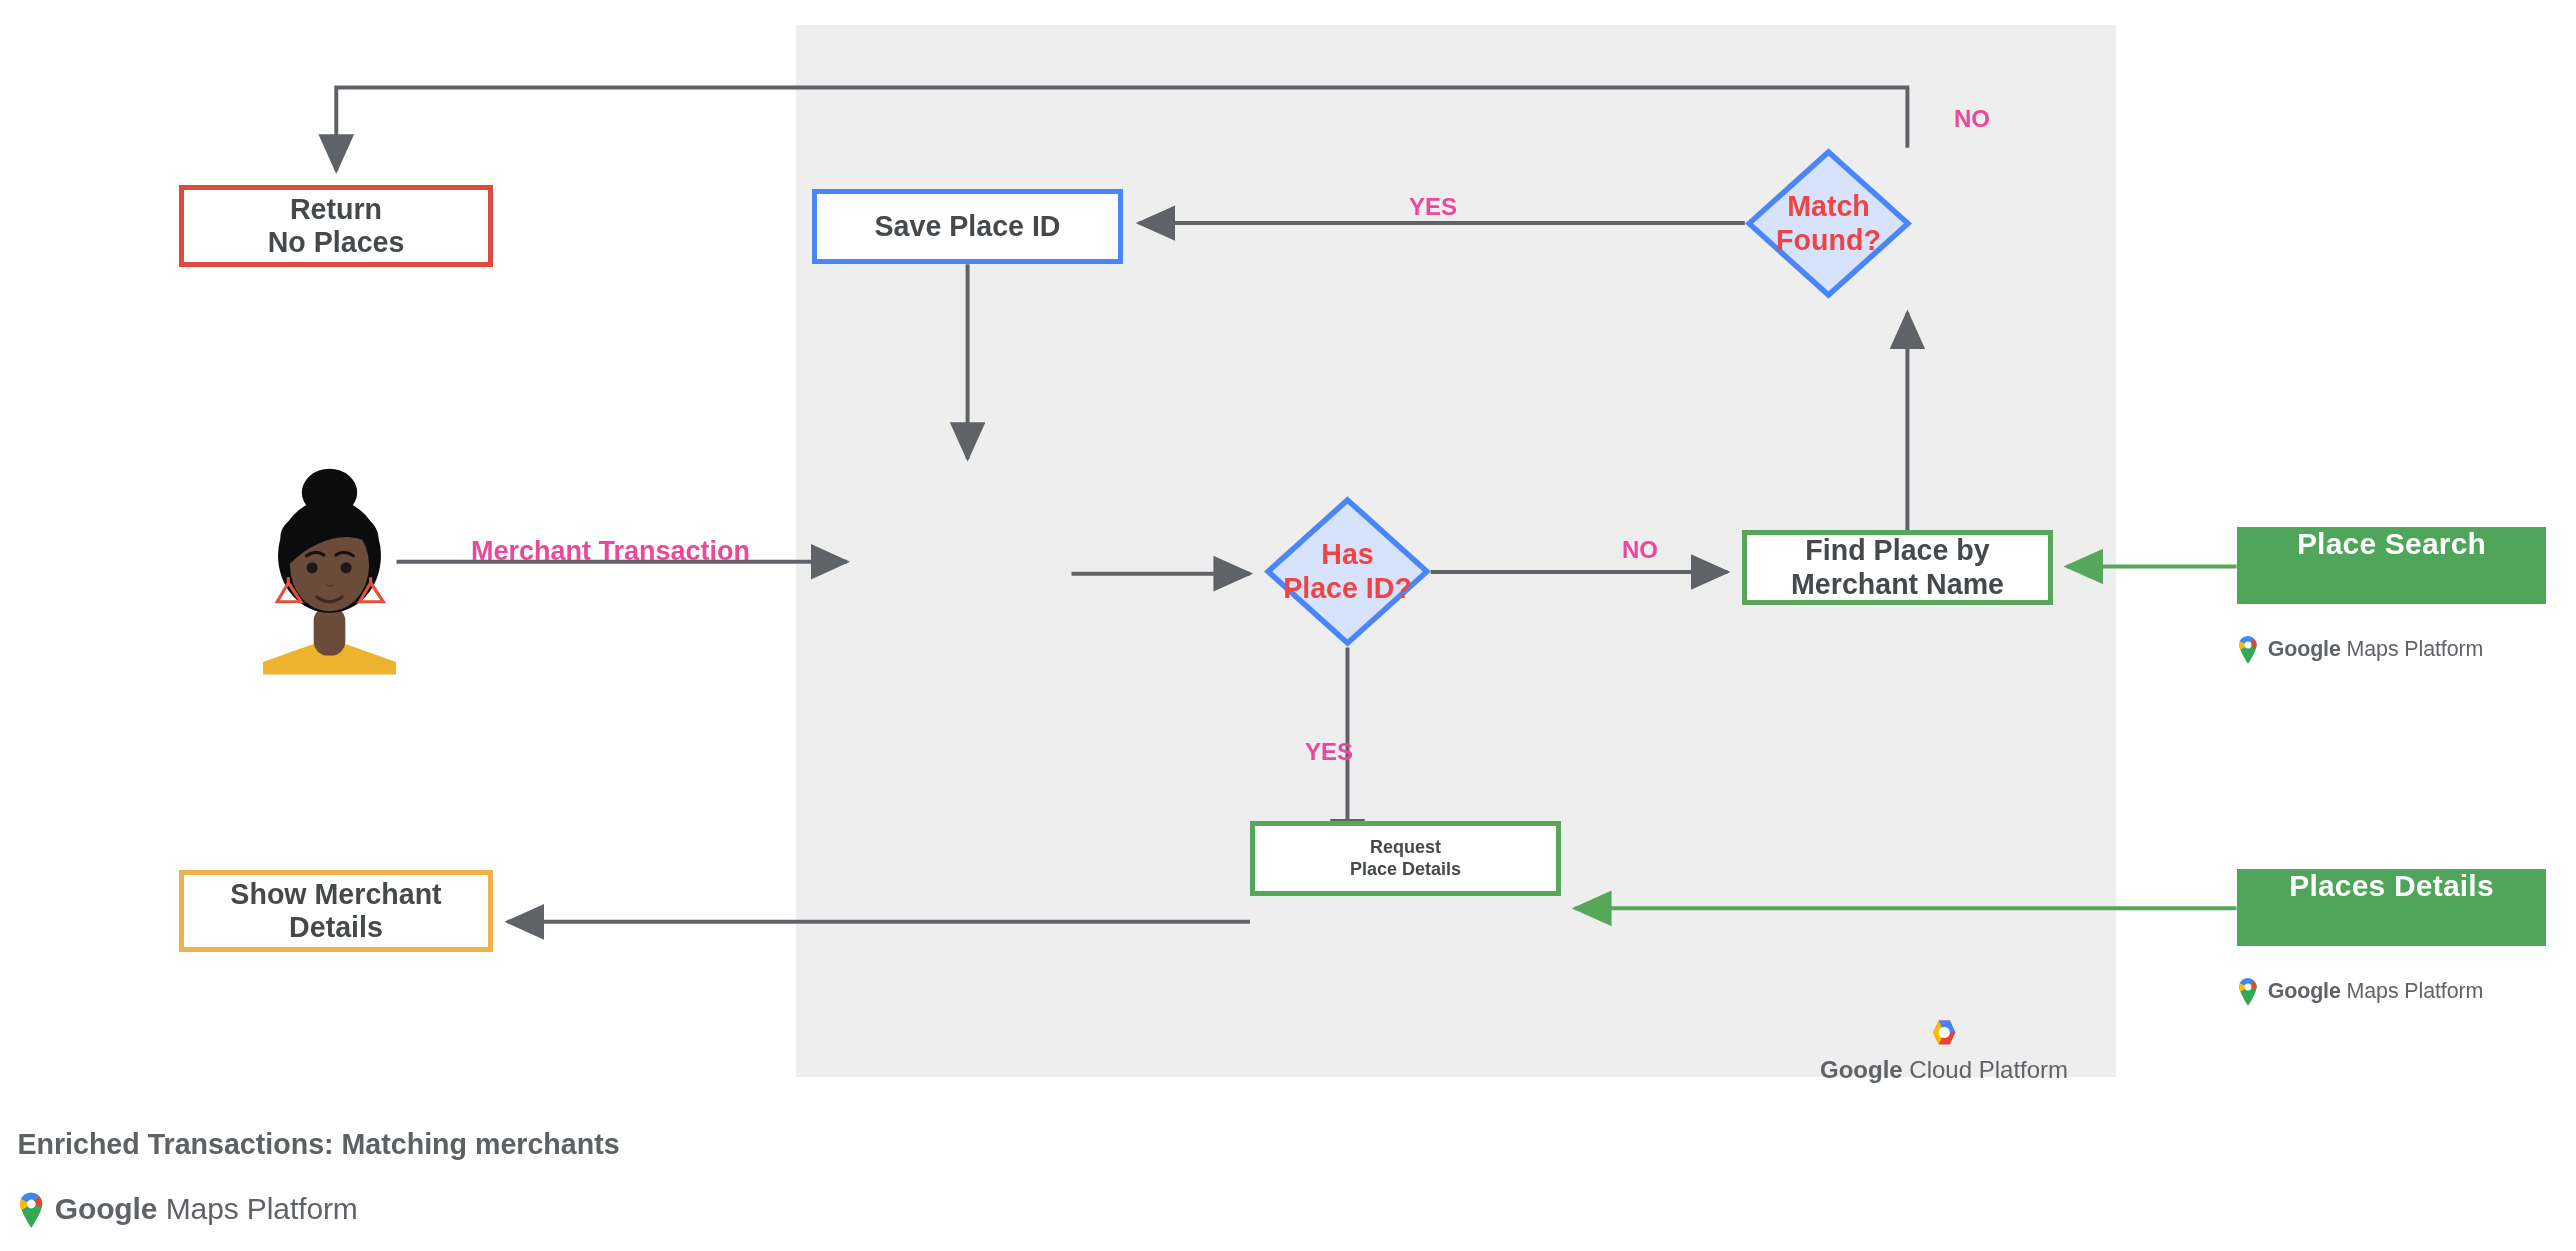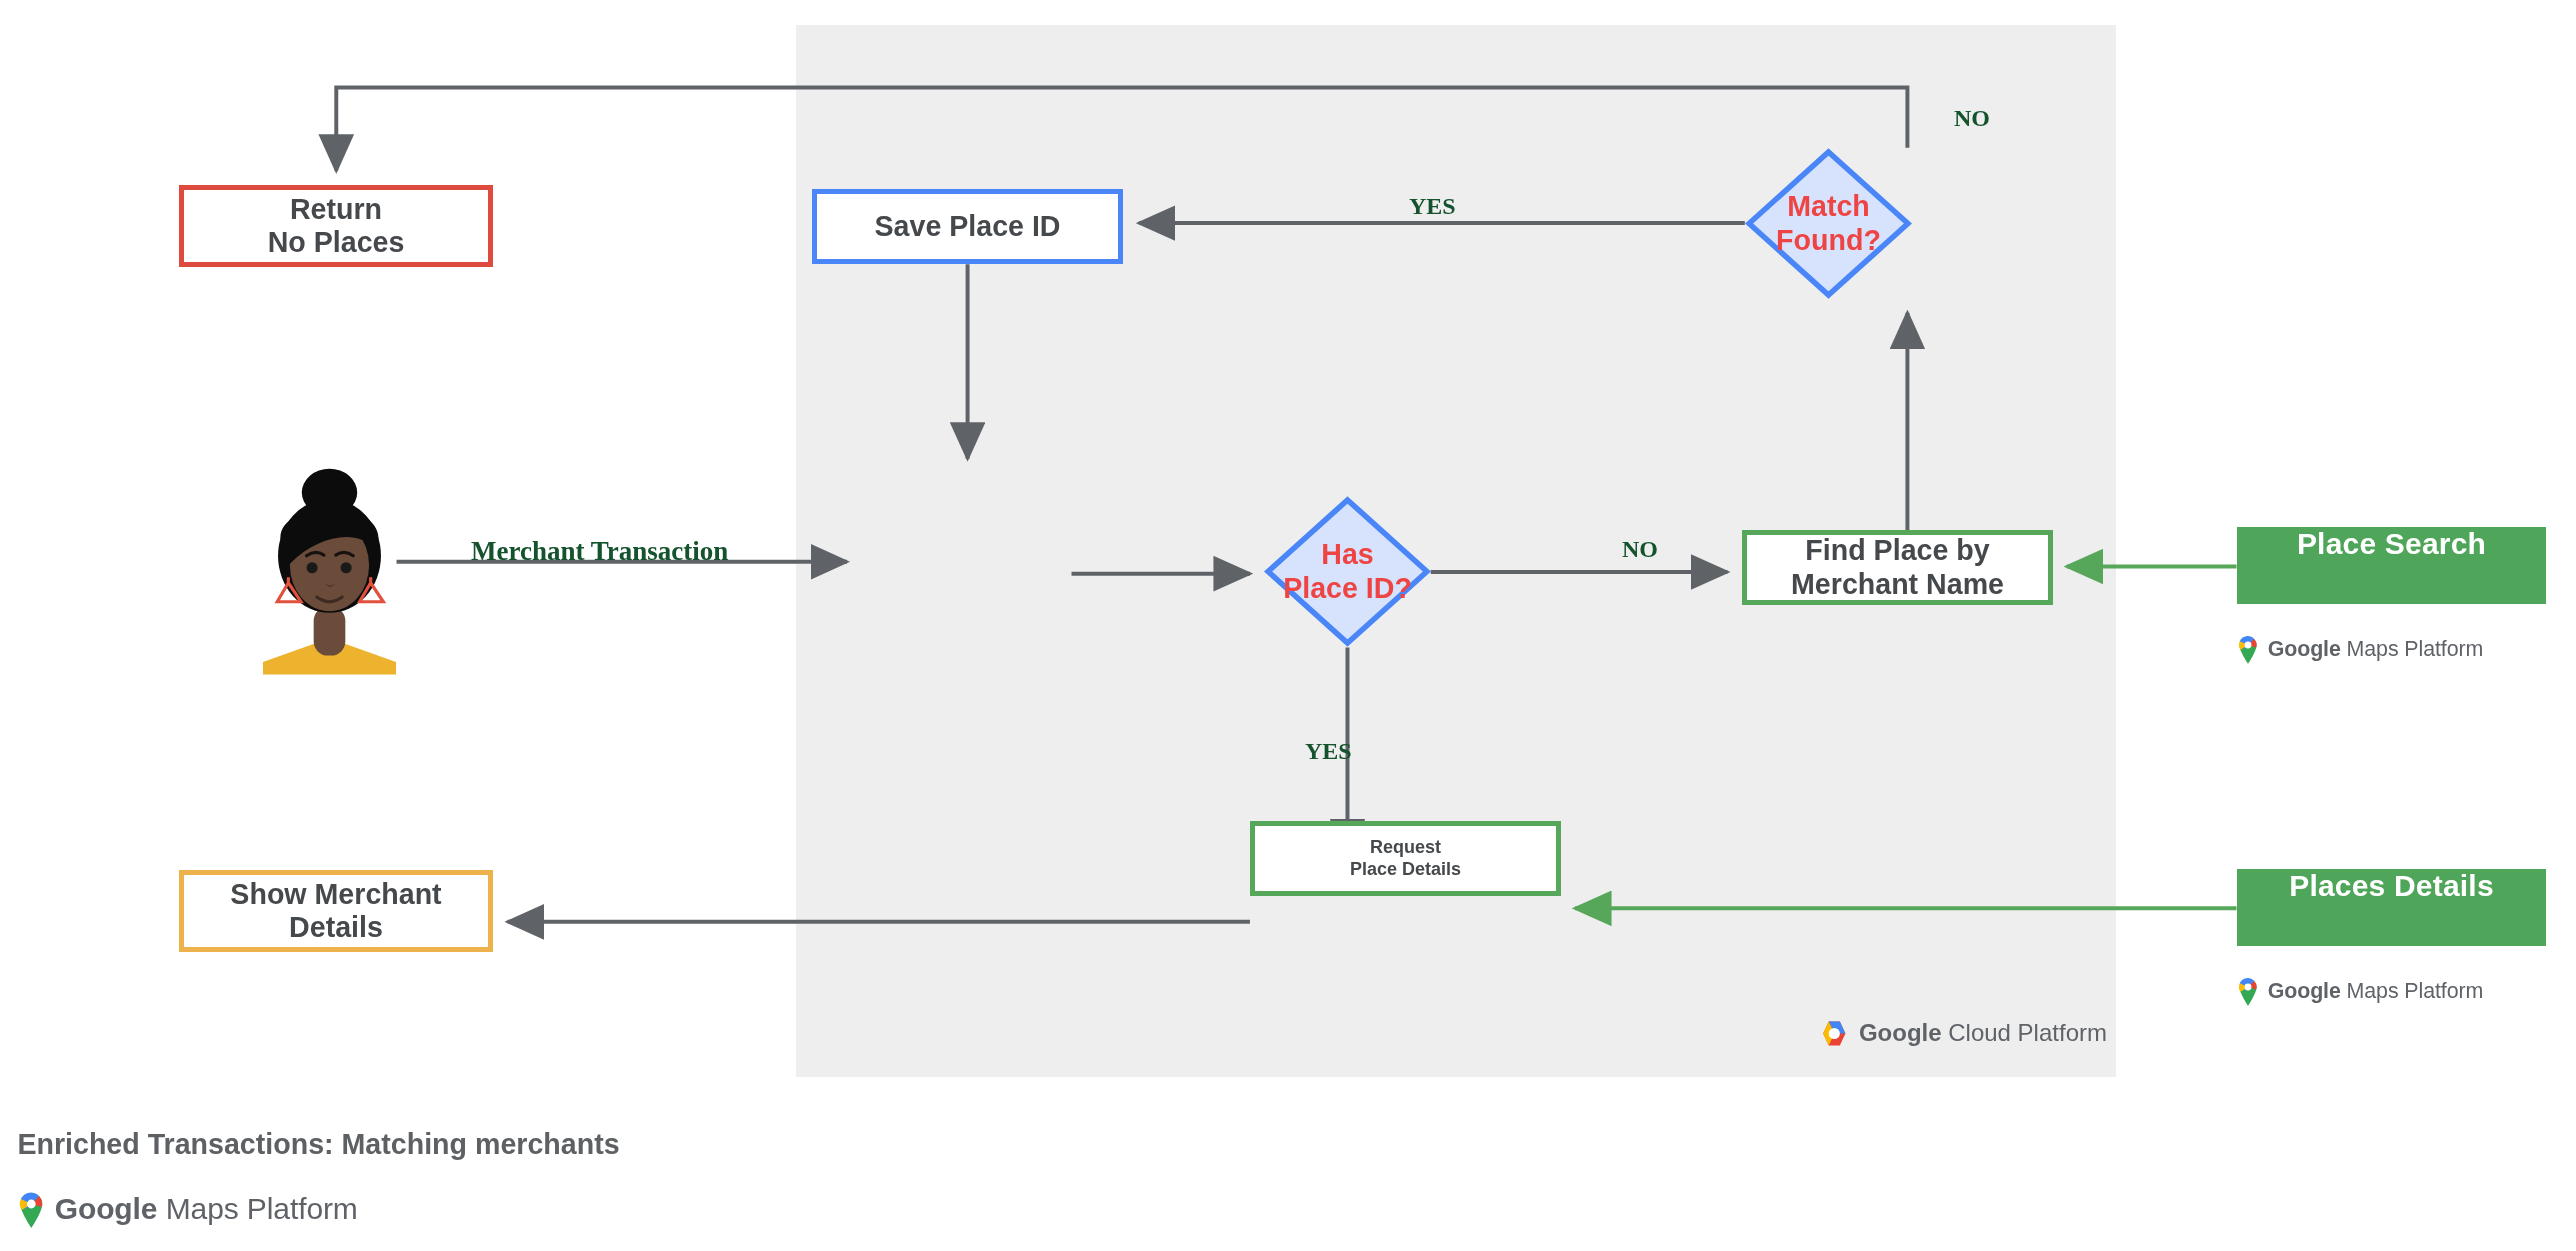--- a/index.html
+++ b/index.html
@@ -68,26 +68,26 @@
   .gmp-details{left:2237px;top:976px;}
 
   
   .footer-title{
     position:absolute;left:17.4px;top:1128px;font-size:28.6px;font-weight:bold;color:#5d6163;
   }
   .gmp-footer{left:17.4px;top:1190px;}
   .gmp-footer .gmp-txt{font-size:30px;}
 
   
-  .gcp{position:absolute;left:1820px;top:1019px;display:flex;align-items:center;gap:10.3px;}
+  .gcp{position:absolute;left:1820px;top:1019px;display:flex;align-items:center;gap:10.3px;flex-direction:column;}
   .gcp .gcp-txt{font-size:24px;color:#5f6368;white-space:nowrap;}
   .gcp .gcp-txt b{font-weight:bold;}
 
   
-  .elabel{position:absolute;font-size:24px;font-weight:bold;color:#14532d;font-family:Liberation Serif, serif;}
+  .elabel{position:absolute;font-size:24px;font-weight:bold;color:#ec4899;}
   .lab-merch-tx{left:471px;top:536px;font-size:27px;}
   .lab-yes-top{left:1409px;top:193px;}
   .lab-no-top{left:1954px;top:105px;}
   .lab-no-mid{left:1622px;top:536px;}
   .lab-yes-mid{left:1305px;top:738px;}
 
   
   .avatar{position:absolute;left:263px;top:462px;width:133px;height:213px;}
 </style>
 </head>

